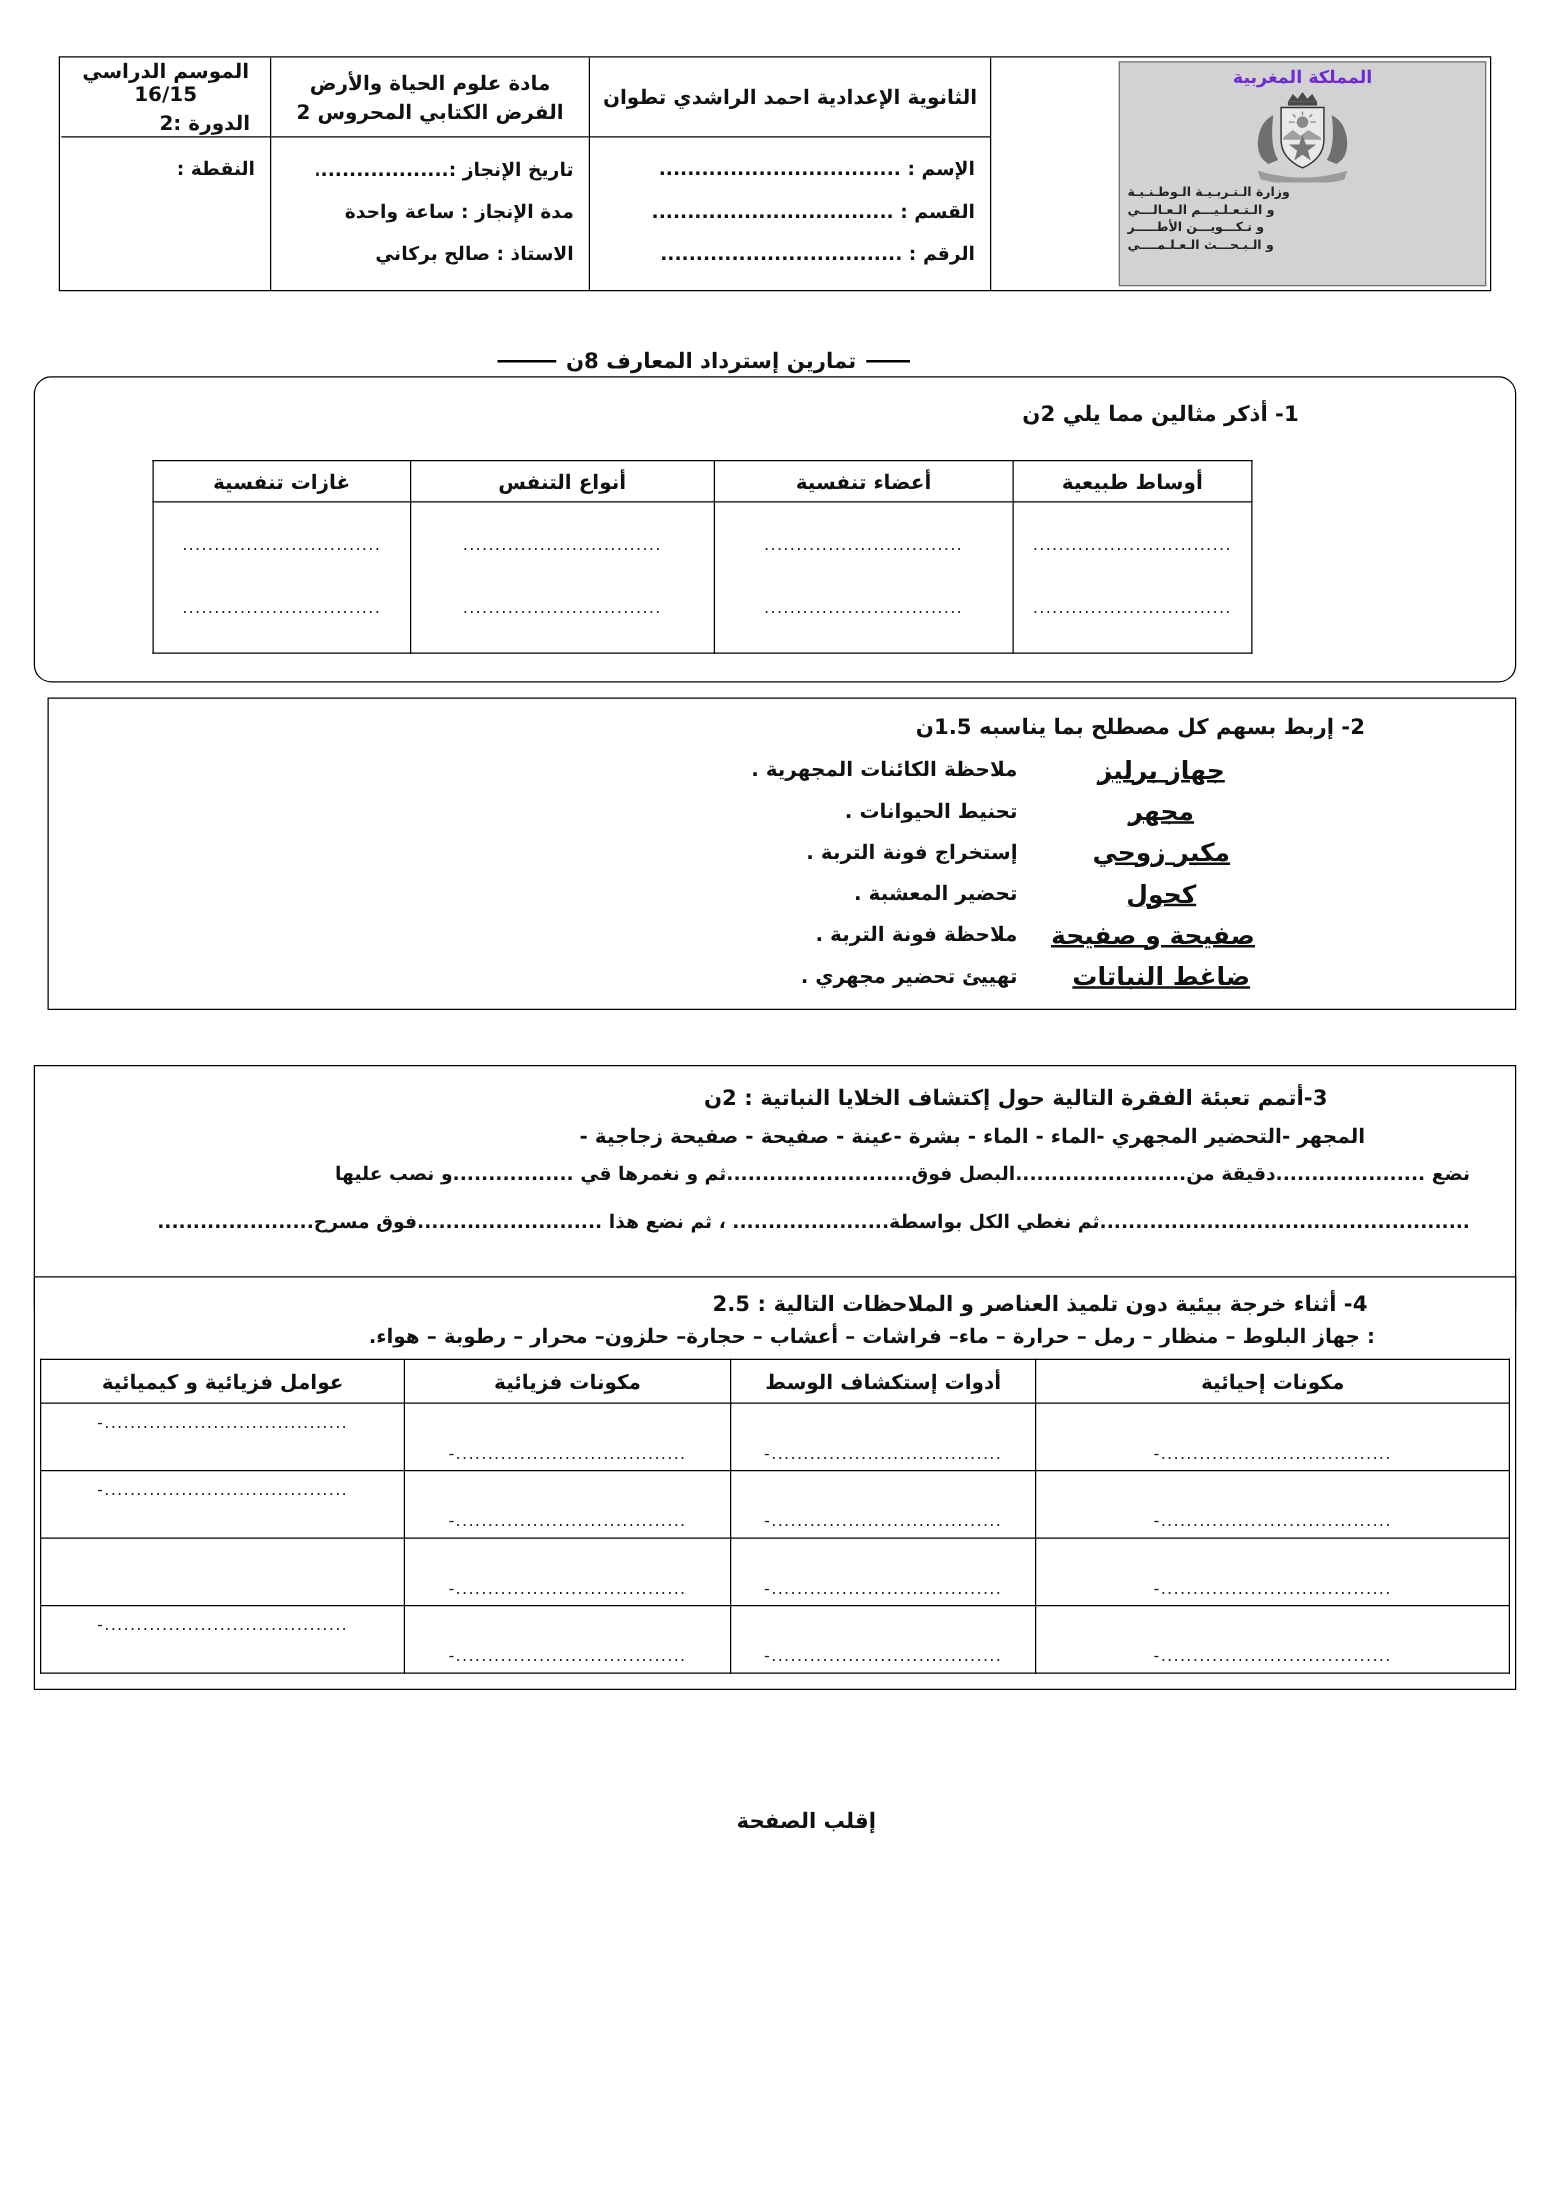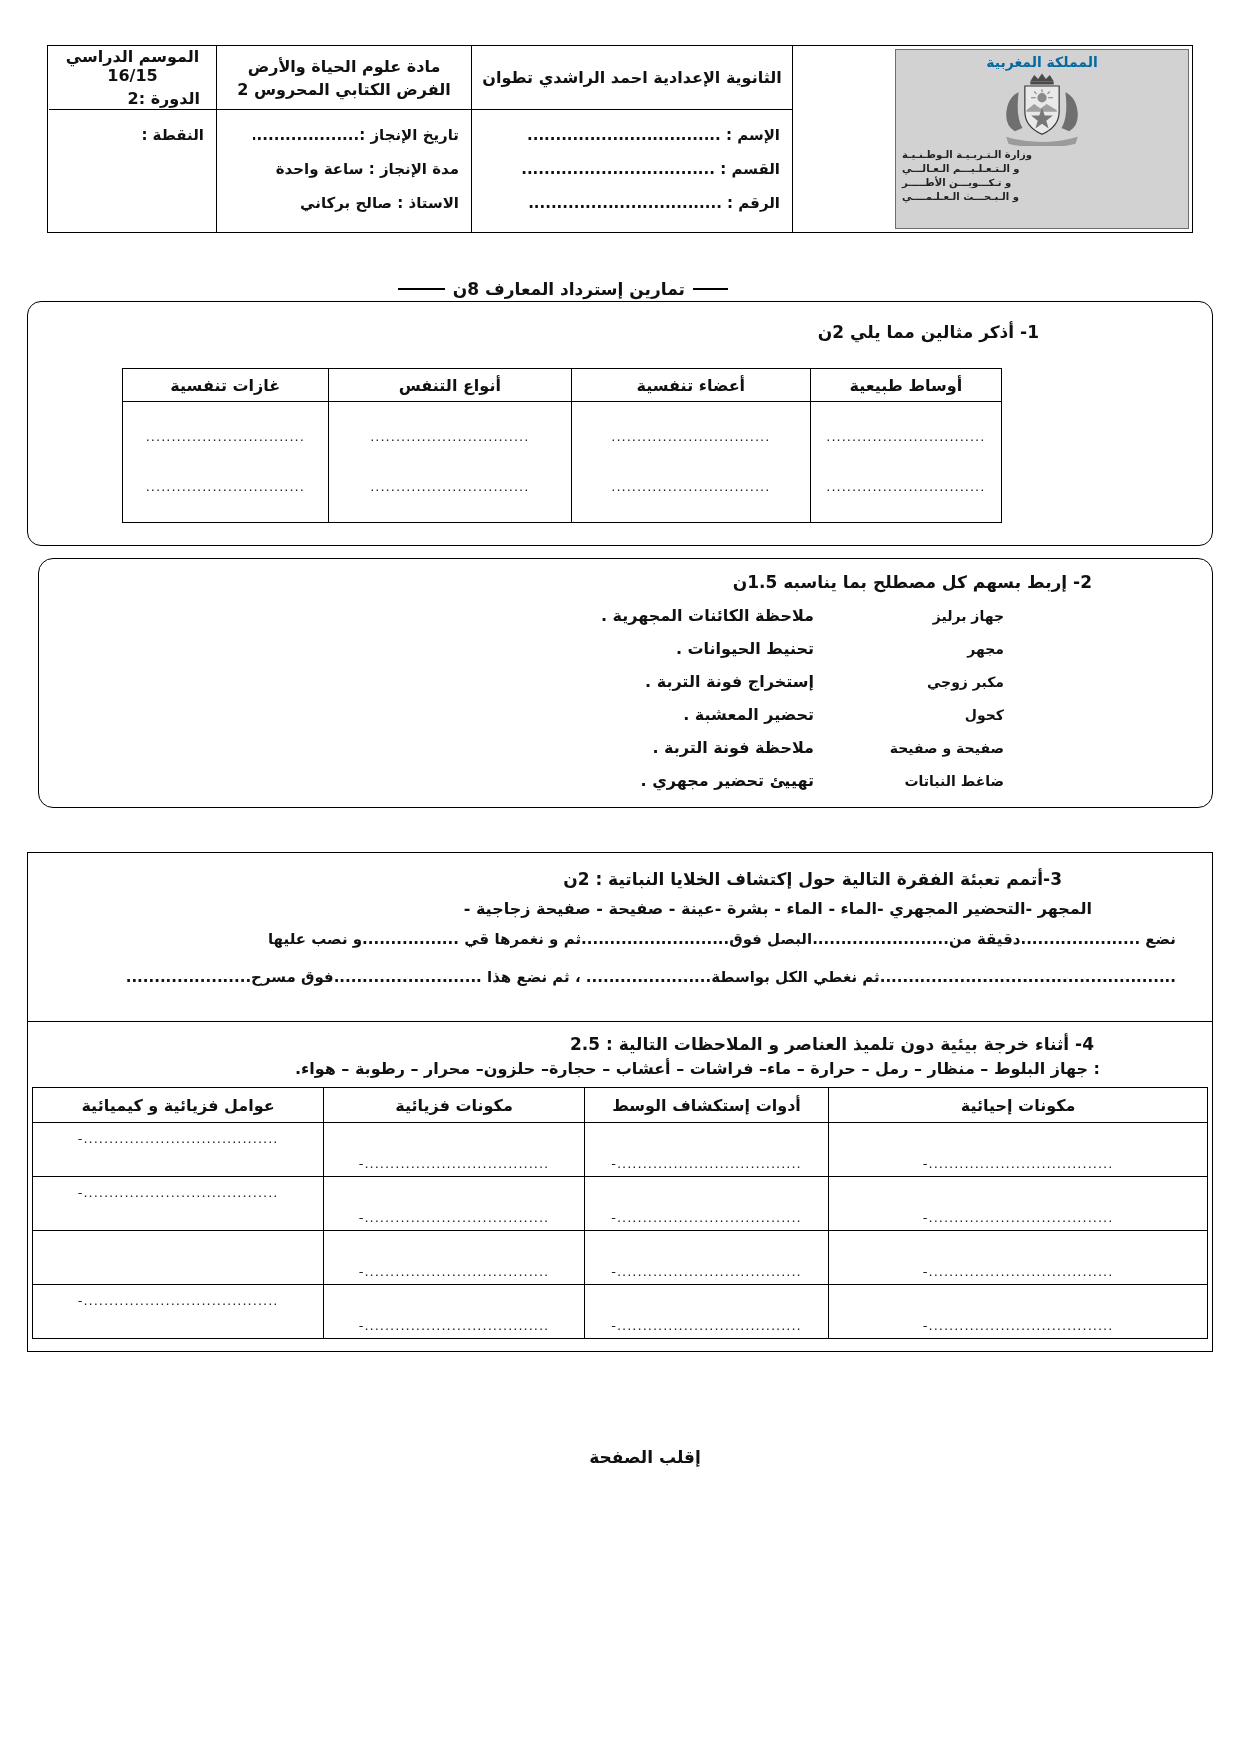--- a/index.html
+++ b/index.html
@@ -16,56 +16,56 @@
             text-align:center;padding:2px 6px;box-sizing:border-box;gap:4px;}
   .cell-bottom{height:122px;padding:8px 12px;font-weight:700;font-size:15px;box-sizing:border-box;margin-left:24px;}
   .frow{height:34px;display:flex;align-items:center;white-space:nowrap;overflow:hidden;}
   .season-line2{align-self:flex-start;padding-right:10px;}
 
   
   .emblem-cell{padding:3px;}
   .emblem-box{width:294px;height:180px;background:#d2d2d2;border:1px solid #6e6e6e;
               box-sizing:border-box;display:flex;flex-direction:column;align-items:center;
               padding:4px 6px;gap:2px;}
-  .kingdom-title{font-size:14px;font-weight:700;color:#0369a1;letter-spacing:1px;}
+  .kingdom-title{font-size:14px;font-weight:700;color:#6d28d9;letter-spacing:1px;}
   .crest{width:118px;height:74px;flex:0 0 auto;}
   .ministry{width:100%;text-align:left;font-size:10px;font-weight:700;line-height:14px;color:#222;}
 
   
   .section-title{position:absolute;top:279px;left:398px;width:330px;display:flex;
                  align-items:center;gap:8px;font-size:17px;font-weight:700;}
   .rule-r{width:42px;border-top:2px solid #000;}
   .rule-l{width:56px;border-top:2px solid #000;}
   .section-title span{white-space:nowrap;}
 
   
   .box{position:absolute;left:27px;width:1186px;border:1.5px solid #000;box-sizing:border-box;background:#fff;}
   .box1{top:301px;height:245px;border-radius:14px;}
-  .box2{top:558px;left:38px;width:1175px;height:250px;border-radius:15px;}
+  .box2{top:558px;left:38px;width:1175px;height:250px;}
   .box3{top:852px;height:195px;}
   .box4{top:1021px;height:331px;}
   .ex-title{font-size:17px;font-weight:700;}
   .ex1-title{padding:20px 173px 0 0;}
   .ex2-title{padding:13px 120px 0 0;}
   .ex3-title{padding:16px 150px 0 0;}
   .ex4-title{padding:12px 118px 0 0;}
 
   
   .t1{width:880px;margin:26px 210px 0 auto;border-collapse:collapse;}
   .t1 th{border:1.2px solid #000;height:30px;font-size:16px;font-weight:700;text-align:center;}
   .t1 td{border:1.2px solid #000;height:118px;text-align:center;vertical-align:middle;
          font-size:13px;font-weight:400;letter-spacing:1px;color:#222;}
   .t1 .c1{width:190px;}.t1 .c2{width:240px;}.t1 .c3{width:245px;}.t1 .c4{width:205px;}
   .dotline{line-height:16px;}
   .dot-gap{margin-top:34px;}
 
   
   .match{margin-top:7px;}
   .match-row{display:flex;align-items:center;height:33px;padding-right:208px;}
-  .term{width:150px;text-align:right;font-size:14px;font-weight:700;white-space:nowrap;}
+  .term{width:150px;text-align:center;font-size:20px;font-weight:700;white-space:nowrap;text-decoration:underline;}
   .def{margin-right:40px;font-size:16px;font-weight:700;white-space:nowrap;}
 
   
   .word-bank{padding:10px 120px 0 0;font-size:16px;font-weight:700;}
   .fill-line{padding:4px 36px 0 28px;font-size:15px;font-weight:700;line-height:34px;
              white-space:nowrap;overflow:hidden;}
 
   
   .items-line{padding:5px 112px 0 0;font-size:16px;font-weight:700;white-space:nowrap;overflow:hidden;}
   .t4{width:1176px;margin:9px auto 0;border-collapse:collapse;}

